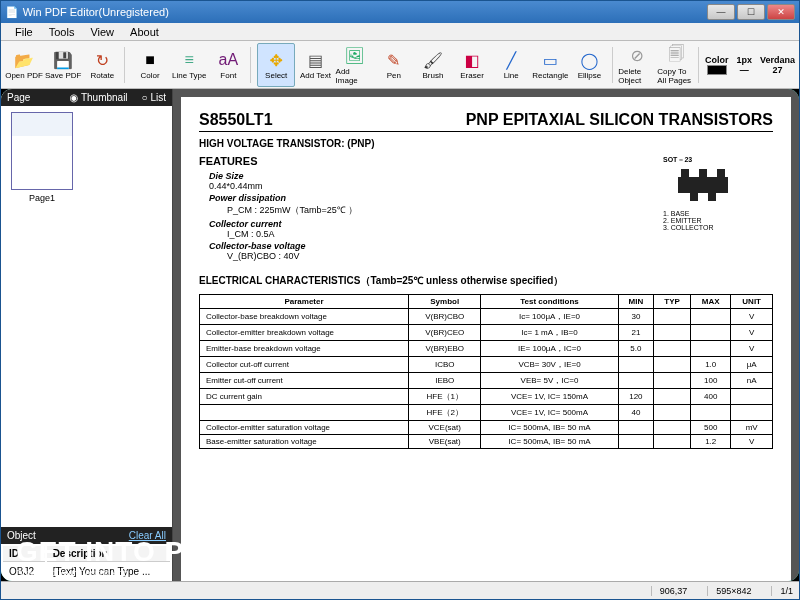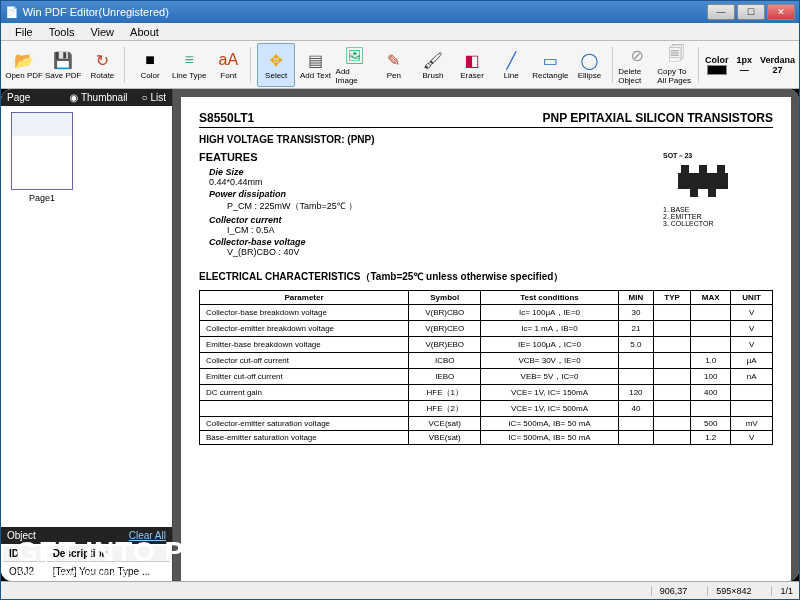--- a/index.html
+++ b/index.html
@@ -33,21 +33,21 @@
 .thumb-img { width: 62px; height: 78px; background: linear-gradient(#eef3fa 30%, #fff 30%); border: 1px solid #66a; }
 .thumb-lbl { font-size: 9px; }
 .obj-hdr { background: #222; color: #fff; font-size: 10px; padding: 3px 6px; display: flex; justify-content: space-between; }
 .obj-hdr a { color: #8cf; text-decoration: underline; cursor: pointer; }
 .obj-table { font-size: 10px; }
 .obj-table th, .obj-table td { text-align: left; padding: 2px 6px; }
 .obj-table th { border-bottom: 1px solid #ccc; background: #f4f4f4; }
 
 .doc-area { flex: 1; background: #555; overflow: auto; position: relative; }
 .page { background: #fff; margin: 8px; padding: 14px 18px; font-size: 9px; min-height: 560px; }
-.page h1 { font-size: 12px; display: flex; justify-content: space-between; border-bottom: 1px solid #000; padding-bottom: 2px; margin-bottom: 6px; }
+.page h1 { font-size: 16px; display: flex; justify-content: space-between; border-bottom: 1px solid #000; padding-bottom: 2px; margin-bottom: 6px; }
 .page h2 { font-size: 10px; margin: 6px 0; }
 .features { display: flex; gap: 6px; margin: 6px 0 10px; }
 .feat-left { font-size: 9px; flex: 1; }
 .feat-left b { font-style: italic; }
 .feat-box { border: 1px dashed #999; padding: 6px 10px; font-family: Verdana; font-size: 15px; width: 180px; }
 .sot { width: 110px; font-size: 7px; }
 .sot svg { width: 80px; height: 40px; }
 .sot .legend { margin-top: 4px; }
 .char-table { width: 100%; border-collapse: collapse; font-size: 8px; margin-top: 4px; }
 .char-table th, .char-table td { border: 1px solid #000; padding: 2px 4px; text-align: center; }
@@ -98,21 +98,21 @@
       <div class="tool-sep"></div>
       <div class="tool-btn">
         <div class="ico" style="color:#000">■</div>
         <span>Color</span>
       </div>
       <div class="tool-btn">
         <div class="ico" style="color:#4a8">≡</div>
         <span>Line Type</span>
       </div>
       <div class="tool-btn">
-        <div class="ico" style="color:#c2410c">aA</div>
+        <div class="ico" style="color:#701a75">aA</div>
         <span>Font</span>
       </div>
       <div class="tool-sep"></div>
       <div class="tool-btn selected">
         <div class="ico" style="color:#e8a800">✥</div>
         <span>Select</span>
       </div>
       <div class="tool-btn">
         <div class="ico" style="color:#555">▤</div>
         <span>Add Text</span>

